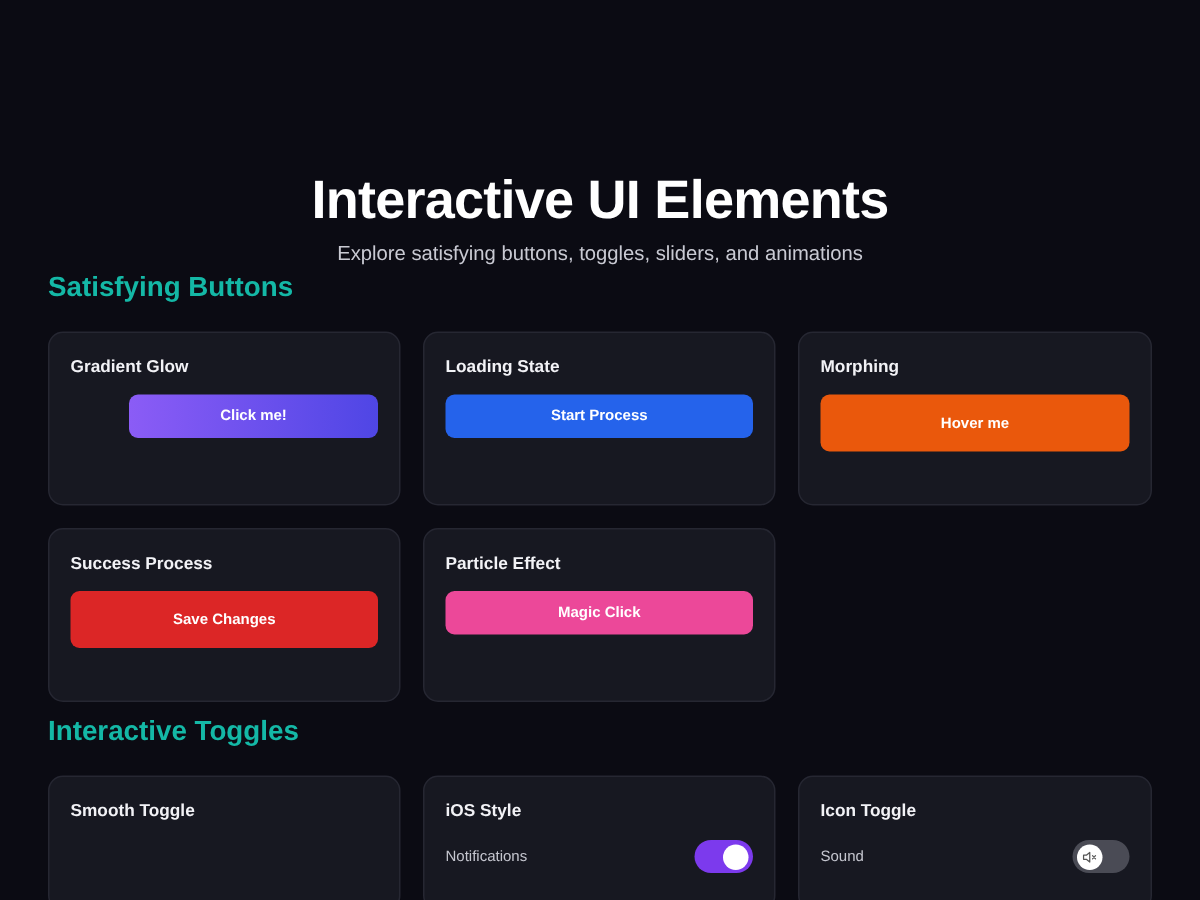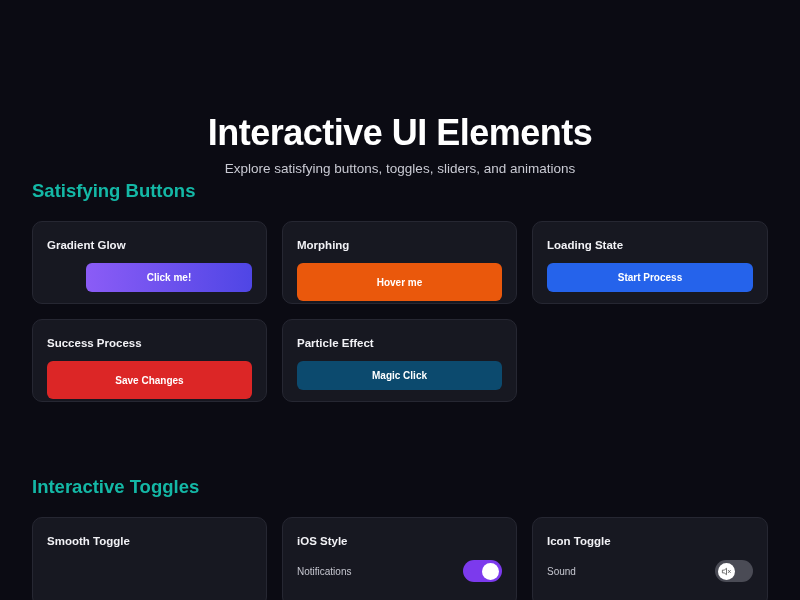--- a/index.html
+++ b/index.html
@@ -25,21 +25,21 @@
   .grid-buttons { top: 221px; }
   .grid-toggles { top: 517px; }
 
   .card {
     background: #171821;
     border: 1px solid #262732;
     border-radius: 10px;
     padding: 0 14px;
     position: relative;
   }
-  .grid-buttons .card { height: 83px; }
+  .grid-buttons .card { height: 116px; }
   .grid-toggles .card { height: 90px; }
 
   .card-title { position: absolute; left: 14px; top: 17px; font-size: 11.5px; font-weight: 600; color: #f2f2f6; }
 
   .demo-btn {
     position: absolute; left: 14px; right: 14px; top: 41px;
     height: 29px; border: none; border-radius: 6px;
     color: #ffffff; font-size: 10px; font-weight: 600;
     font-family: "Liberation Sans", "DejaVu Sans", sans-serif;
     display: flex; align-items: center; justify-content: center; cursor: pointer;
@@ -68,34 +68,34 @@
 </header>
 
 <h2 class="section-title st-buttons">Satisfying Buttons</h2>
 
 <section class="grid grid-buttons">
   <div class="card">
     <div class="card-title">Gradient Glow</div>
     <button class="demo-btn" style="background: linear-gradient(90deg, #8b5cf6, #4f46e5); margin-left: 39px;">Click me!</button>
   </div>
   <div class="card">
+    <div class="card-title">Loading State</div>
+    <button class="demo-btn" style="background: #2563eb;">Start Process</button>
+  </div>
+  <div class="card">
     <div class="card-title">Morphing</div>
     <button class="demo-btn tall" style="background: #ea580c;">Hover me</button>
-  </div>
-  <div class="card">
-    <div class="card-title">Loading State</div>
-    <button class="demo-btn" style="background: #2563eb;">Start Process</button>
   </div>
   <div class="card">
     <div class="card-title">Success Process</div>
     <button class="demo-btn tall" style="background: #dc2626;">Save Changes</button>
   </div>
   <div class="card">
     <div class="card-title">Particle Effect</div>
-    <button class="demo-btn" style="background: #0c4a6e;">Magic Click</button>
+    <button class="demo-btn" style="background: #ec4899;">Magic Click</button>
   </div>
 </section>
 
 <h2 class="section-title st-toggles">Interactive Toggles</h2>
 
 <section class="grid grid-toggles">
   <div class="card">
     <div class="card-title">Smooth Toggle</div>
   </div>
   <div class="card">

